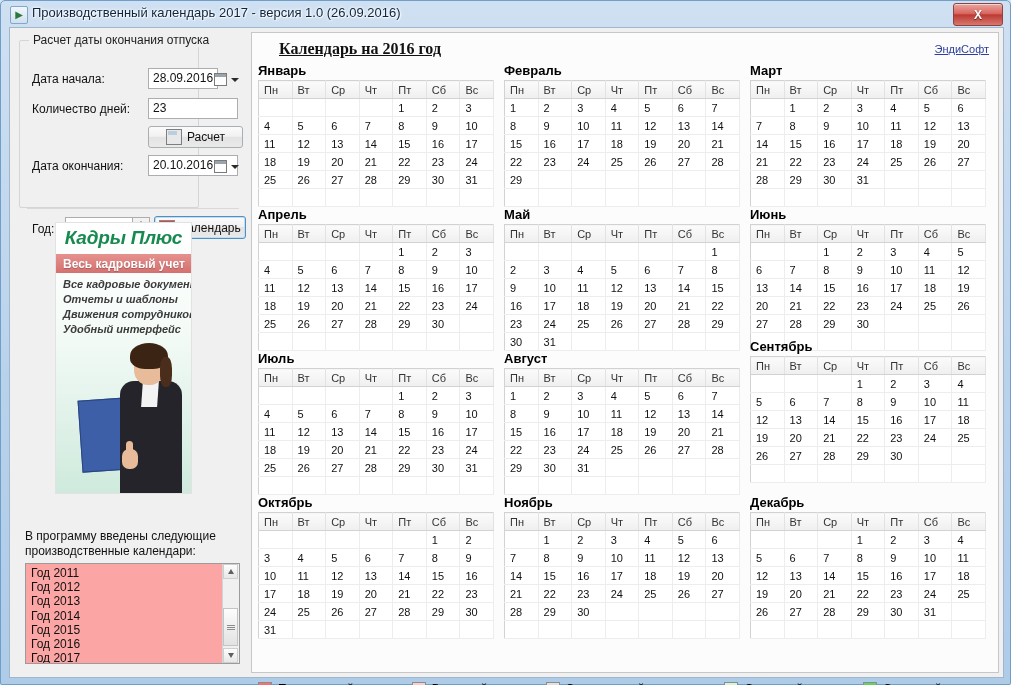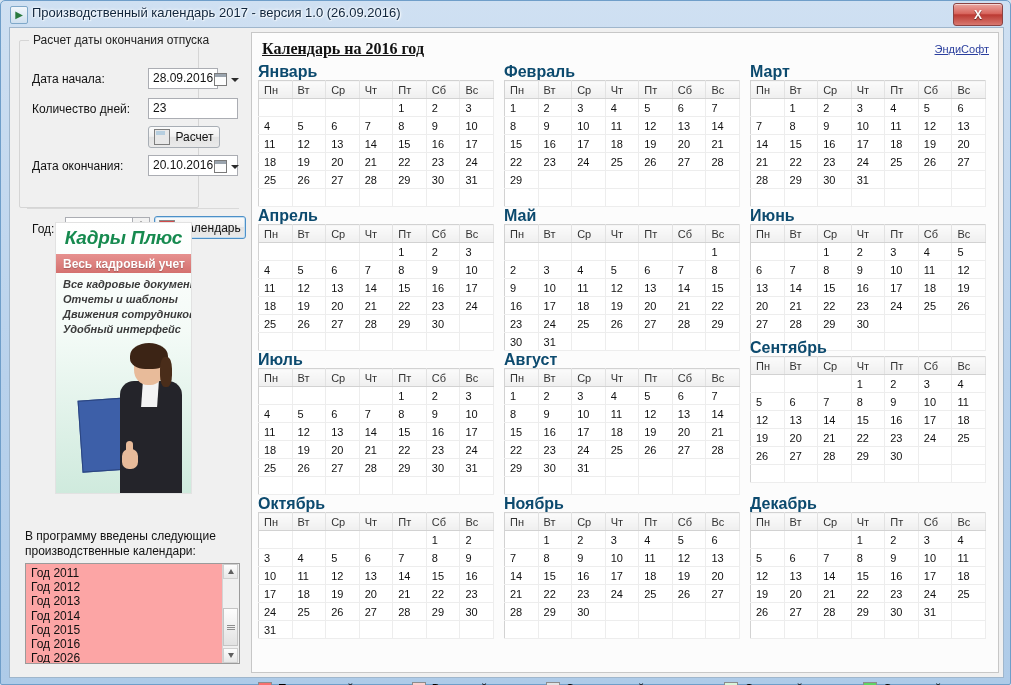--- a/index.html
+++ b/index.html
@@ -156,27 +156,27 @@
   #sb-thumb{position:absolute;left:0;top:44px;width:15px;height:38px;
       background:linear-gradient(180deg,#fdfdfd,#e2e2e2);border:1px solid #c4c4c4;box-sizing:border-box;}
   #sb-thumb:after{content:"";position:absolute;left:3px;top:16px;width:8px;height:5px;
       background:repeating-linear-gradient(180deg,#8d8d8d 0 1px,transparent 1px 2px);}
 
   
   #right{
     position:absolute;left:241px;top:4px;width:748px;height:641px;
     background:#fcfcfc;border:1px solid #c7c7c7;box-sizing:border-box;
   }
-  #cal-head{position:absolute;left:10px;top:7px;font-size:16px;font-weight:bold;
+  #cal-head{position:absolute;left:27px;top:7px;font-size:16px;font-weight:bold;
       color:#111;text-decoration:underline;font-family:"Liberation Serif","DejaVu Serif",serif;}
   #vendor-link{position:absolute;right:9px;top:10px;font-size:11px;color:#2b3f9e;
       text-decoration:underline;cursor:pointer;}
   #months{position:absolute;left:6px;top:30px;width:736px;}
   .month{position:absolute;width:236px;}
-  .mname{font-size:16px;font-weight:bold;color:#0c4a6e;margin-bottom:3px;height:14px;}
+  .mname{font-size:13px;font-weight:bold;color:#000000;margin-bottom:3px;height:14px;}
   table.cal{border-collapse:collapse;width:236px;table-layout:fixed;
       border:1px solid #d2d2d2;background:#fff;}
   table.cal th{
     font-size:11px;font-weight:normal;color:#333;text-align:left;
     padding:1px 0 1px 5px;height:15px;
     background:linear-gradient(180deg,#fbfbfb,#efefef);
     border-right:1px solid #e2e2e2;border-bottom:1px solid #d2d2d2;
   }
   table.cal td{
     font-size:11px;color:#111;text-align:left;padding:1px 0 1px 5px;height:15px;
@@ -214,21 +214,21 @@
       <div class="lbl" style="left:17px;top:40px;">Дата начала:</div>
       <div class="tbox" style="left:133px;top:36px;width:70px;height:21px;">28.09.2016</div>
       <div class="dtpick-btn" style="left:199px;top:38px;">
         <span class="cal-glyph"></span>
         <span class="arw-dn"></span>
       </div>
 
       <div class="lbl" style="left:17px;top:70px;">Количество дней:</div>
       <div class="tbox" style="left:133px;top:66px;width:90px;height:21px;">23</div>
 
-      <div class="btn" style="left:133px;top:94px;width:72px;height:22px;">
+      <div class="btn" style="left:133px;top:94px;width:95px;height:22px;">
         <span class="mini-ico ico-calc"></span>
         <span>Расчет</span>
       </div>
 
       <div class="lbl" style="left:17px;top:127px;">Дата окончания:</div>
       <div class="tbox" style="left:133px;top:123px;width:90px;height:21px;">20.10.2016</div>
       <div class="dtpick-btn" style="left:199px;top:125px;">
         <span class="cal-glyph"></span>
         <span class="arw-dn"></span>
       </div>
@@ -265,21 +265,21 @@
 
       <div id="list-label">В программу введены следующие производственные календари:</div>
       <div id="listbox">
         <div style="padding-top:2px;">
           <div class="li">Год 2011</div>
           <div class="li">Год 2012</div>
           <div class="li">Год 2013</div>
           <div class="li">Год 2014</div>
           <div class="li">Год 2015</div>
           <div class="li">Год 2016</div>
-          <div class="li">Год 2026</div>
+          <div class="li">Год 2017</div>
         </div>
         <div id="sbar">
           <div class="sb-btn sb-up"></div>
           <div id="sb-thumb"></div>
           <div class="sb-btn sb-dn"></div>
         </div>
       </div>
     </div>
 
     <div id="right">

